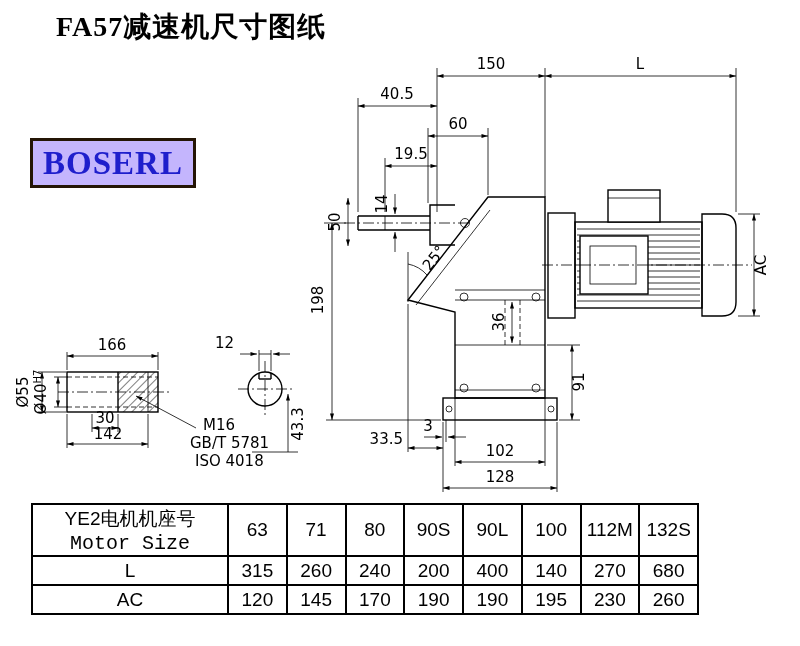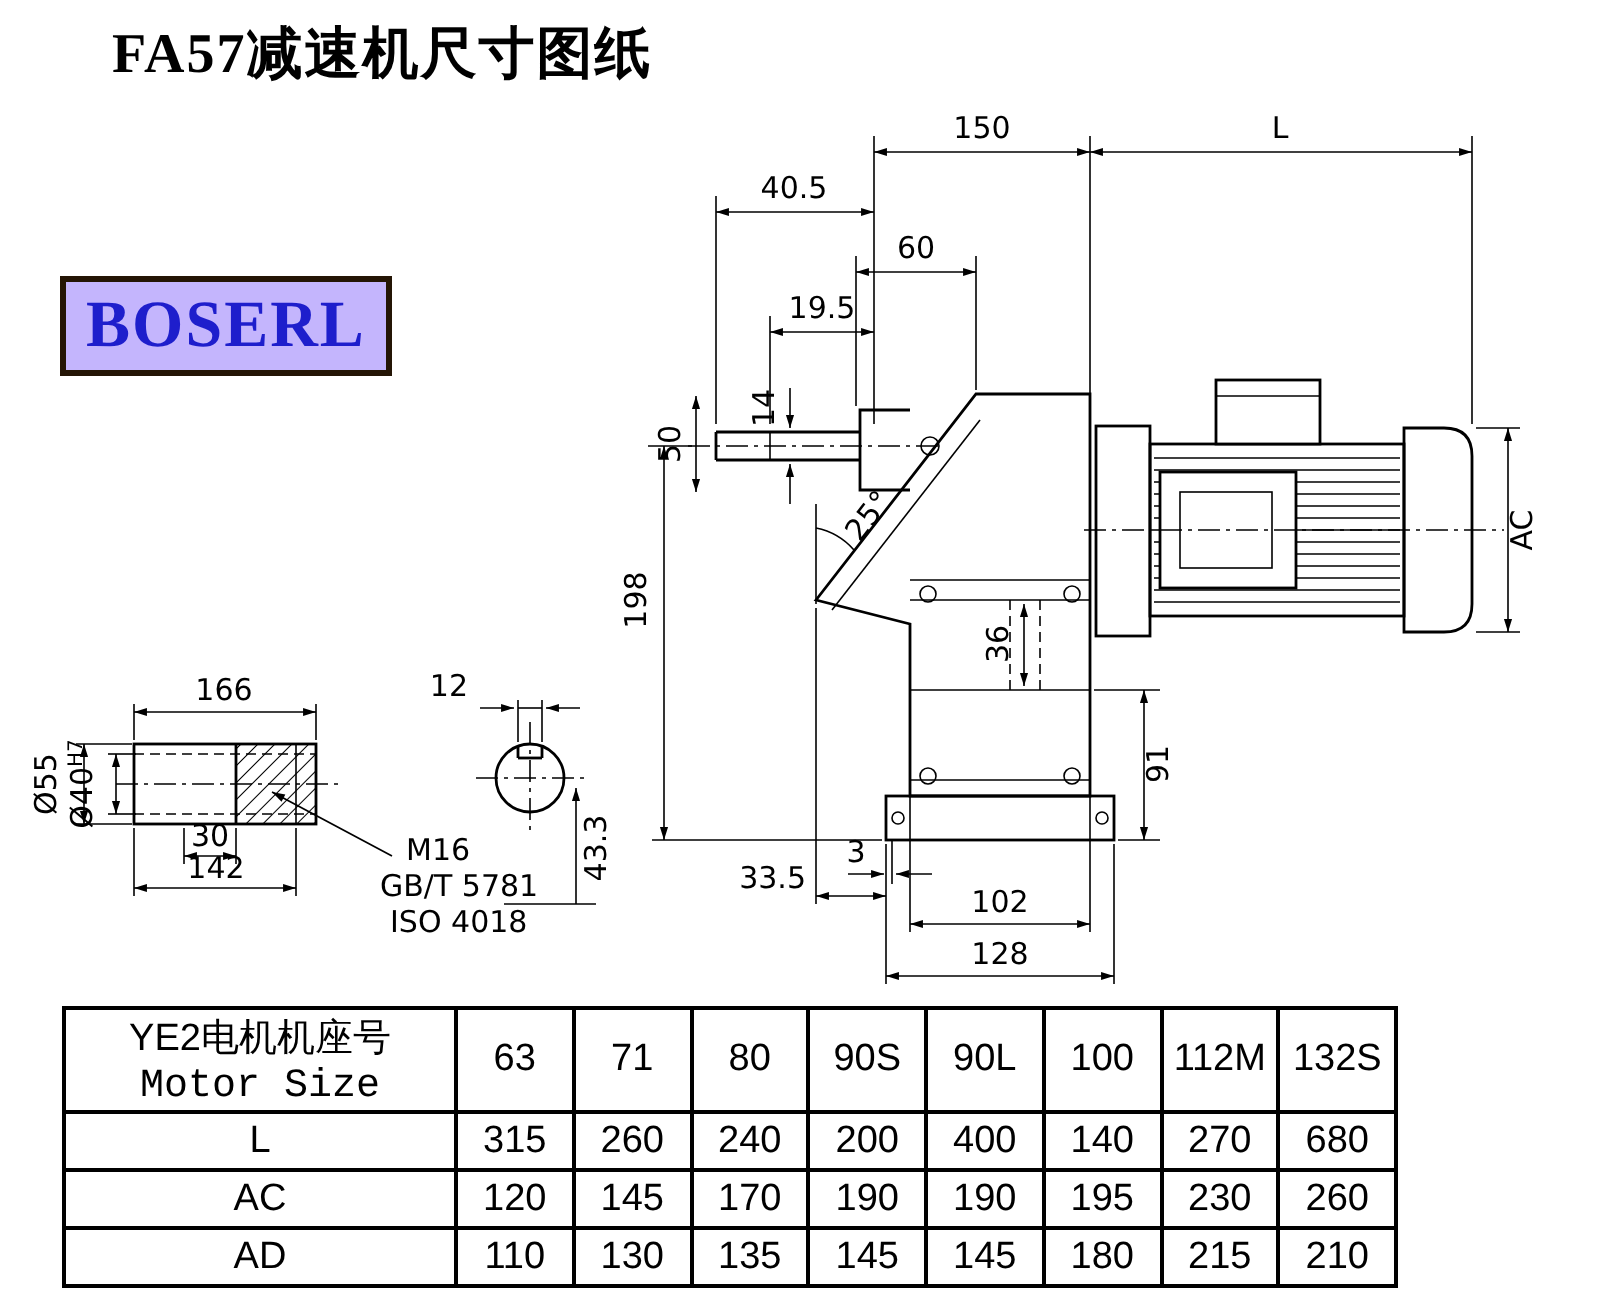--- a/index.html
+++ b/index.html
@@ -301,27 +301,16 @@
         <td>AC</td>
         <td>120</td>
         <td>145</td>
         <td>170</td>
         <td>190</td>
         <td>190</td>
         <td>195</td>
         <td>230</td>
         <td>260</td>
       </tr>
-      <tr class="row">
-        <td>AD</td>
-        <td>110</td>
-        <td>130</td>
-        <td>135</td>
-        <td>145</td>
-        <td>145</td>
-        <td>180</td>
-        <td>215</td>
-        <td>210</td>
-      </tr>
     </tbody>
   </table>
 
 </div>
 
 </body></html>

